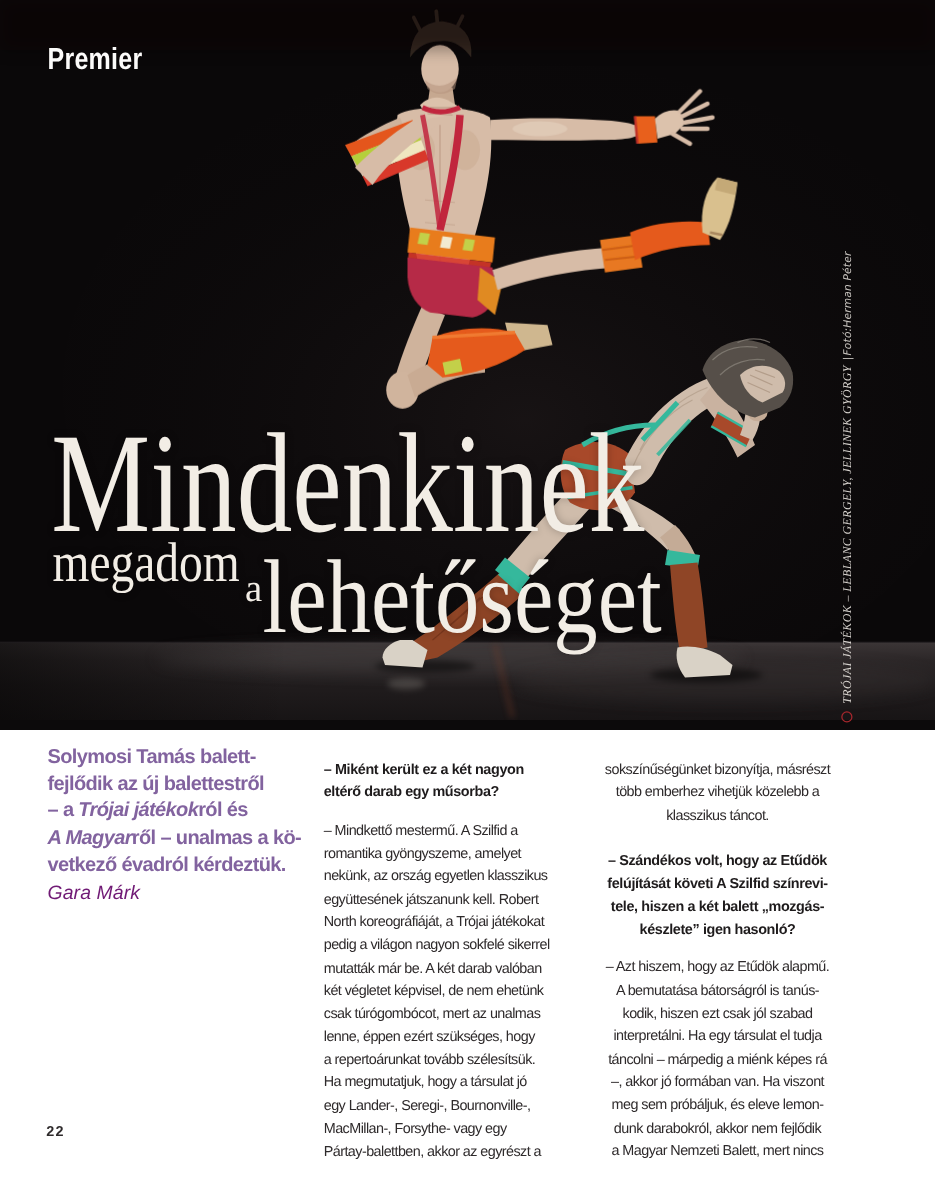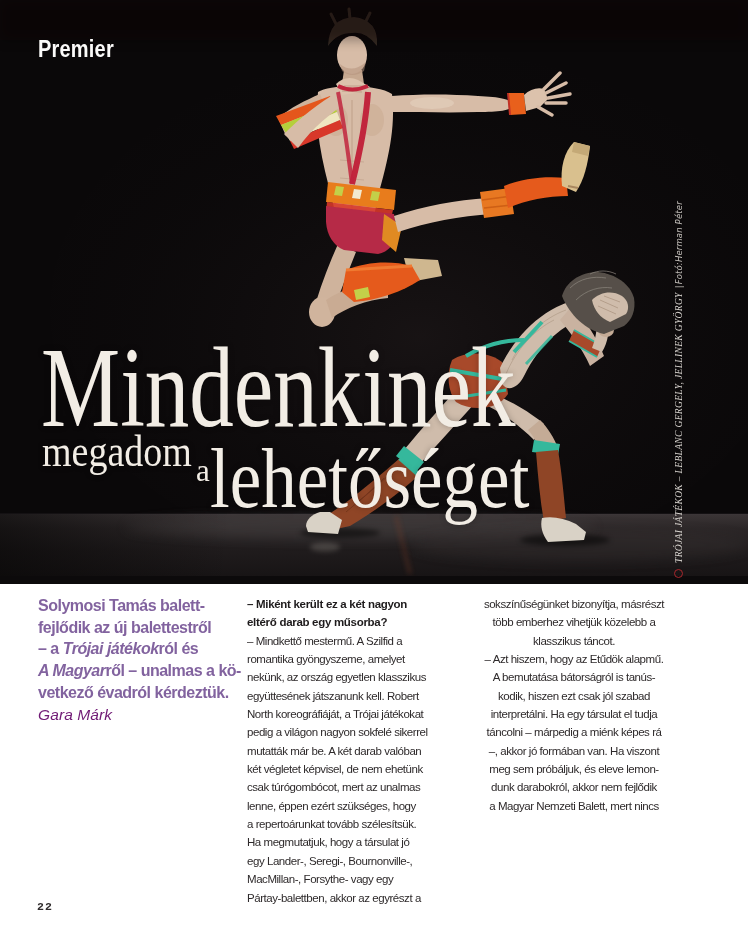--- a/index.html
+++ b/index.html
@@ -65,26 +65,26 @@
     position:absolute;left:38px;top:706px;
     font-style:italic;font-size:15.5px;letter-spacing:.1px;color:#701a75;
   }
   .col{
     position:absolute;top:595px;
     font-size:11.5px;line-height:18.35px;letter-spacing:-.45px;
     color:var(--body_text);
   }
   .col-middle{left:247px;width:216px;}
   .col-right{left:458px;width:232px;text-align:center;}
-  .col .blk{margin:0;white-space:pre-line;}
+  .col .blk{margin:12px;white-space:pre-line;}
   .col .blk.bold{font-weight:bold;color:#1e1b1c;letter-spacing:-.3px;}
   .col .blk.gap{margin-top:18px;}
   .pagenum{
     position:absolute;left:37px;top:900px;
-    font-family:Liberation Mono, monospace;font-weight:bold;
+    font-family:Liberation Sans, sans-serif;font-weight:bold;
     font-size:11.5px;letter-spacing:1px;color:#2f2b2c;
   }
 </style>
 </head>
 <body>
 
 <div class="page">
 
   <div class="photo">
     <svg width="748" height="584" viewBox="0 0 748 584" aria-hidden="true">
@@ -264,20 +264,24 @@
 a repertoárunkat tovább szélesítsük.
 Ha megmutatjuk, hogy a társulat jó
 egy Lander-, Seregi-, Bournonville-,
 MacMillan-, Forsythe- vagy egy
 Pártay-balettben, akkor az egyrészt a</p>
     </div>
   <div class="col col-right">
       <p class="blk normal">sokszínűségünket bizonyítja, másrészt
 több emberhez vihetjük közelebb a
 klasszikus táncot.</p>
+      <p class="blk bold gap">– Szándékos volt, hogy az Etűdök
+felújítását követi A Szilfid színrevi-
+tele, hiszen a két balett „mozgás-
+készlete” igen hasonló?</p>
       <p class="blk normal">– Azt hiszem, hogy az Etűdök alapmű.
 A bemutatása bátorságról is tanús-
 kodik, hiszen ezt csak jól szabad
 interpretálni. Ha egy társulat el tudja
 táncolni – márpedig a miénk képes rá
 –, akkor jó formában van. Ha viszont
 meg sem próbáljuk, és eleve lemon-
 dunk darabokról, akkor nem fejlődik
 a Magyar Nemzeti Balett, mert nincs</p>
     </div>

